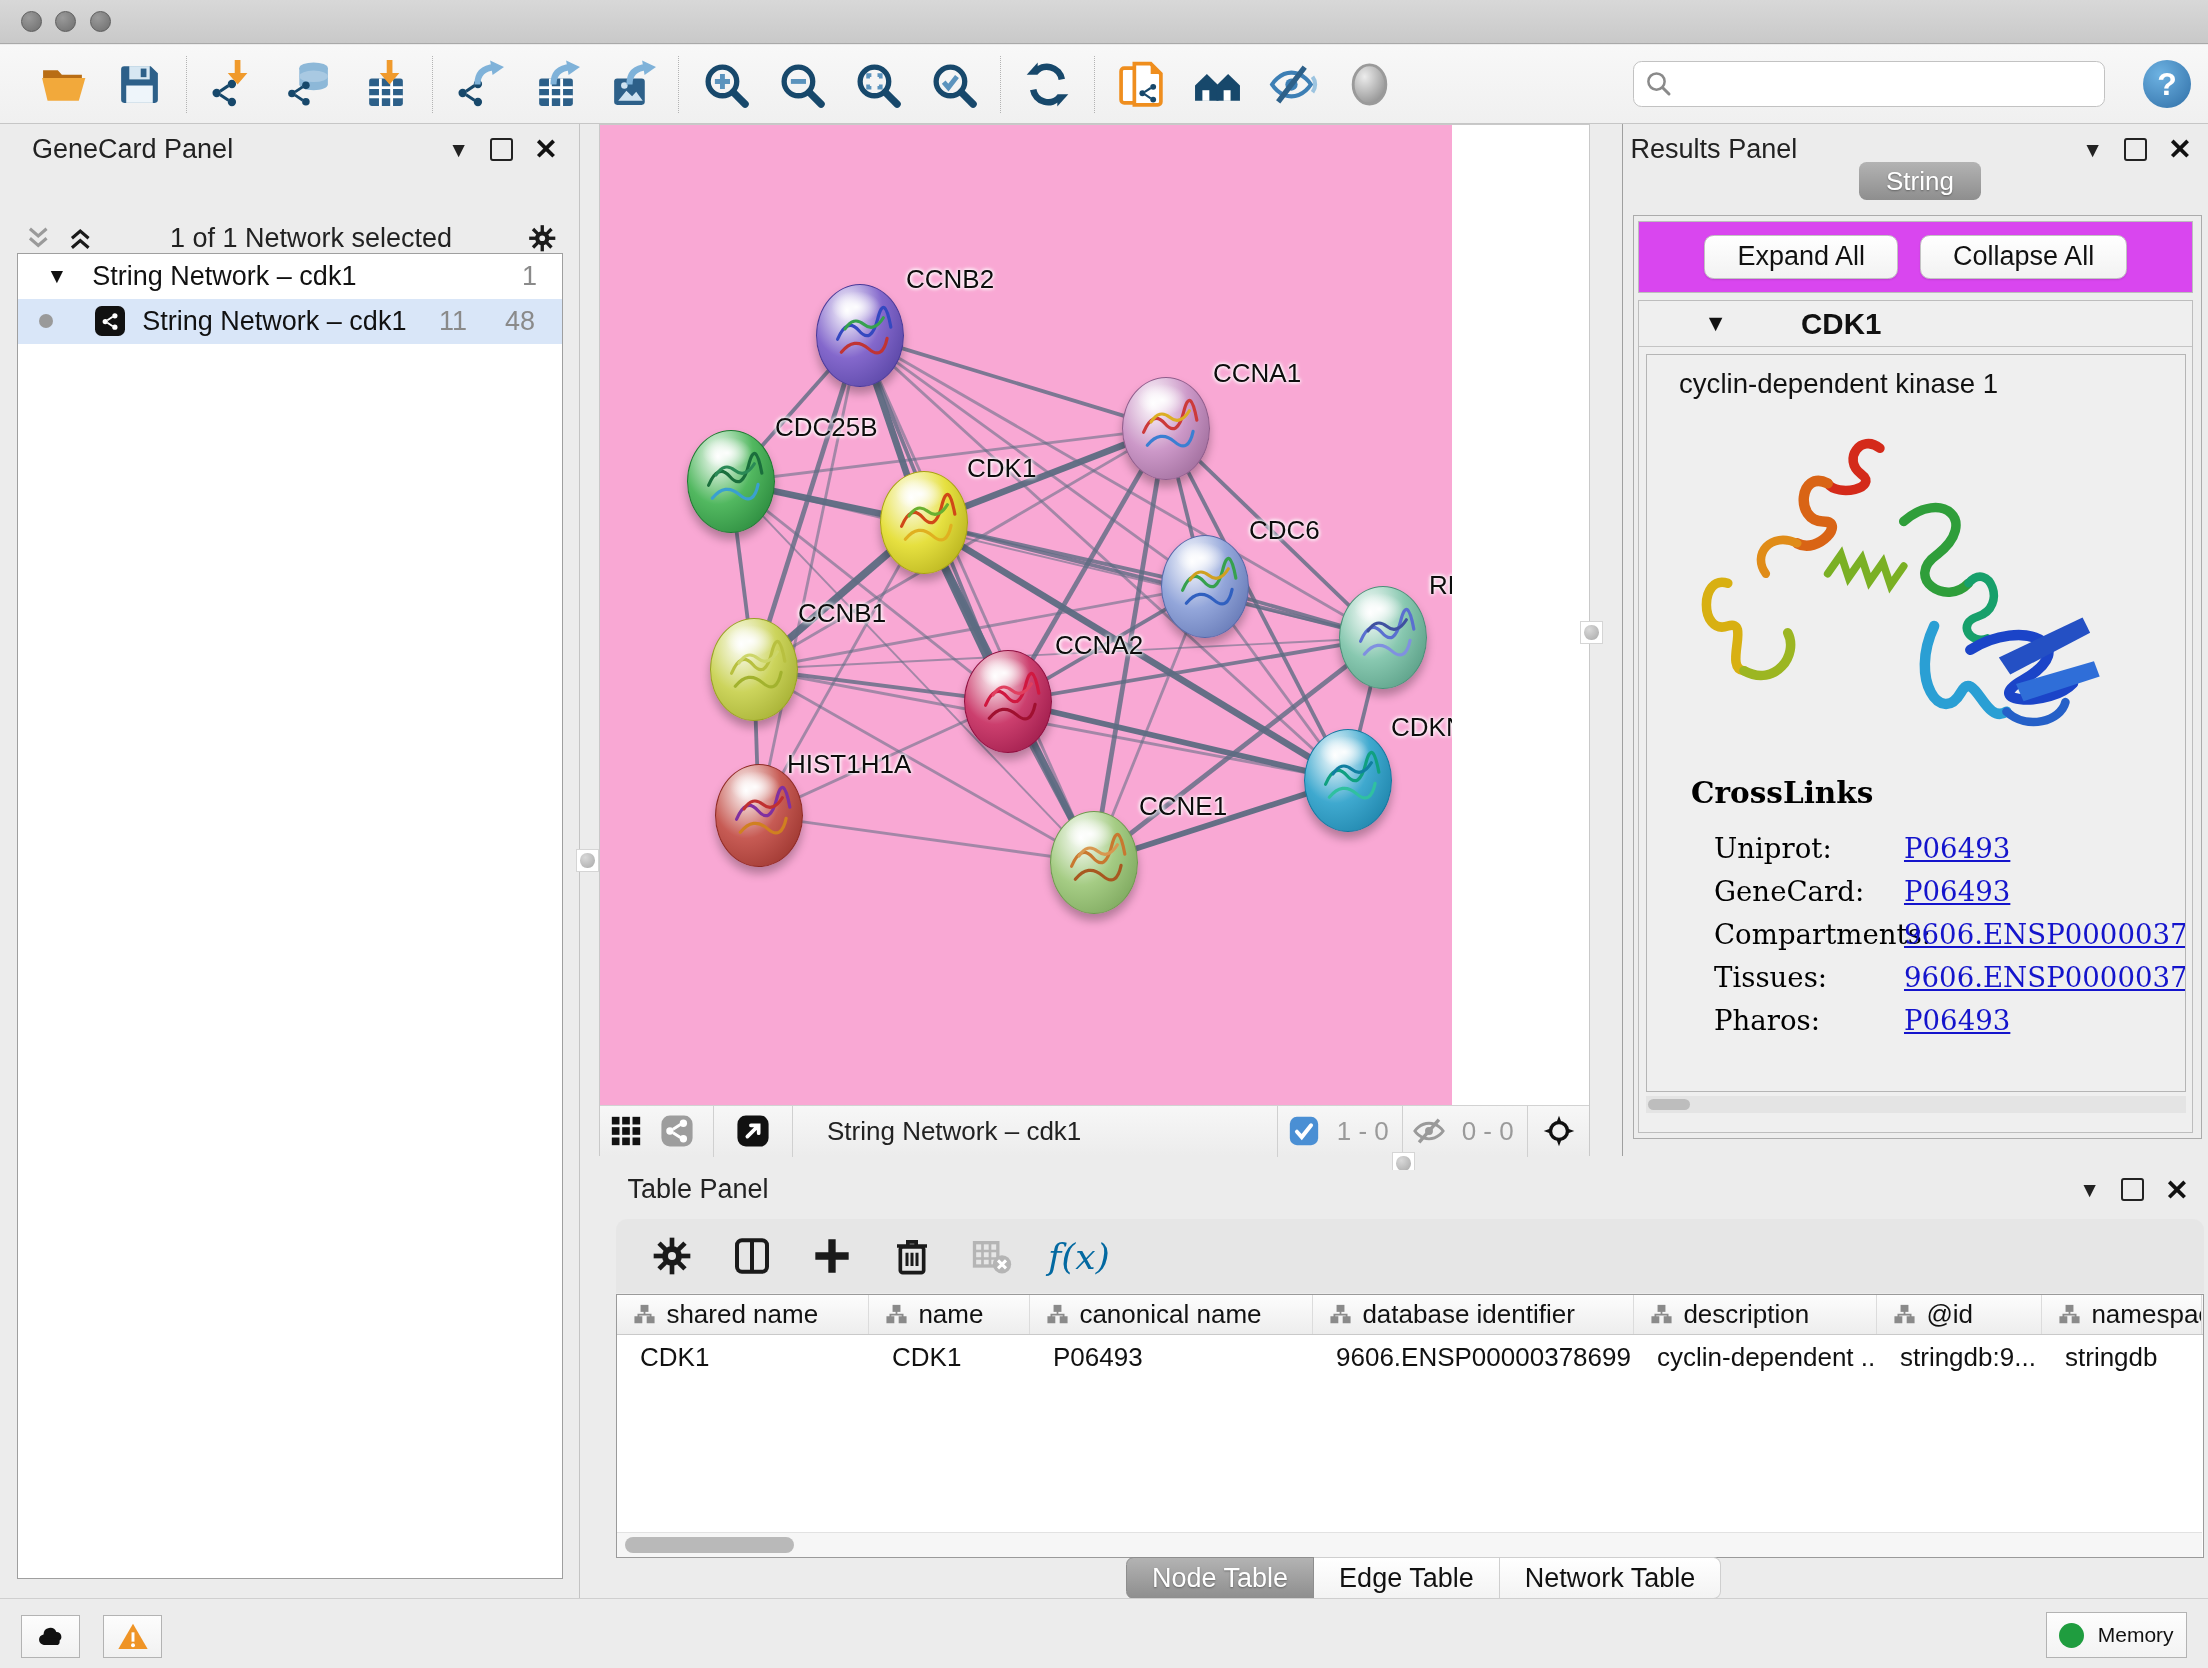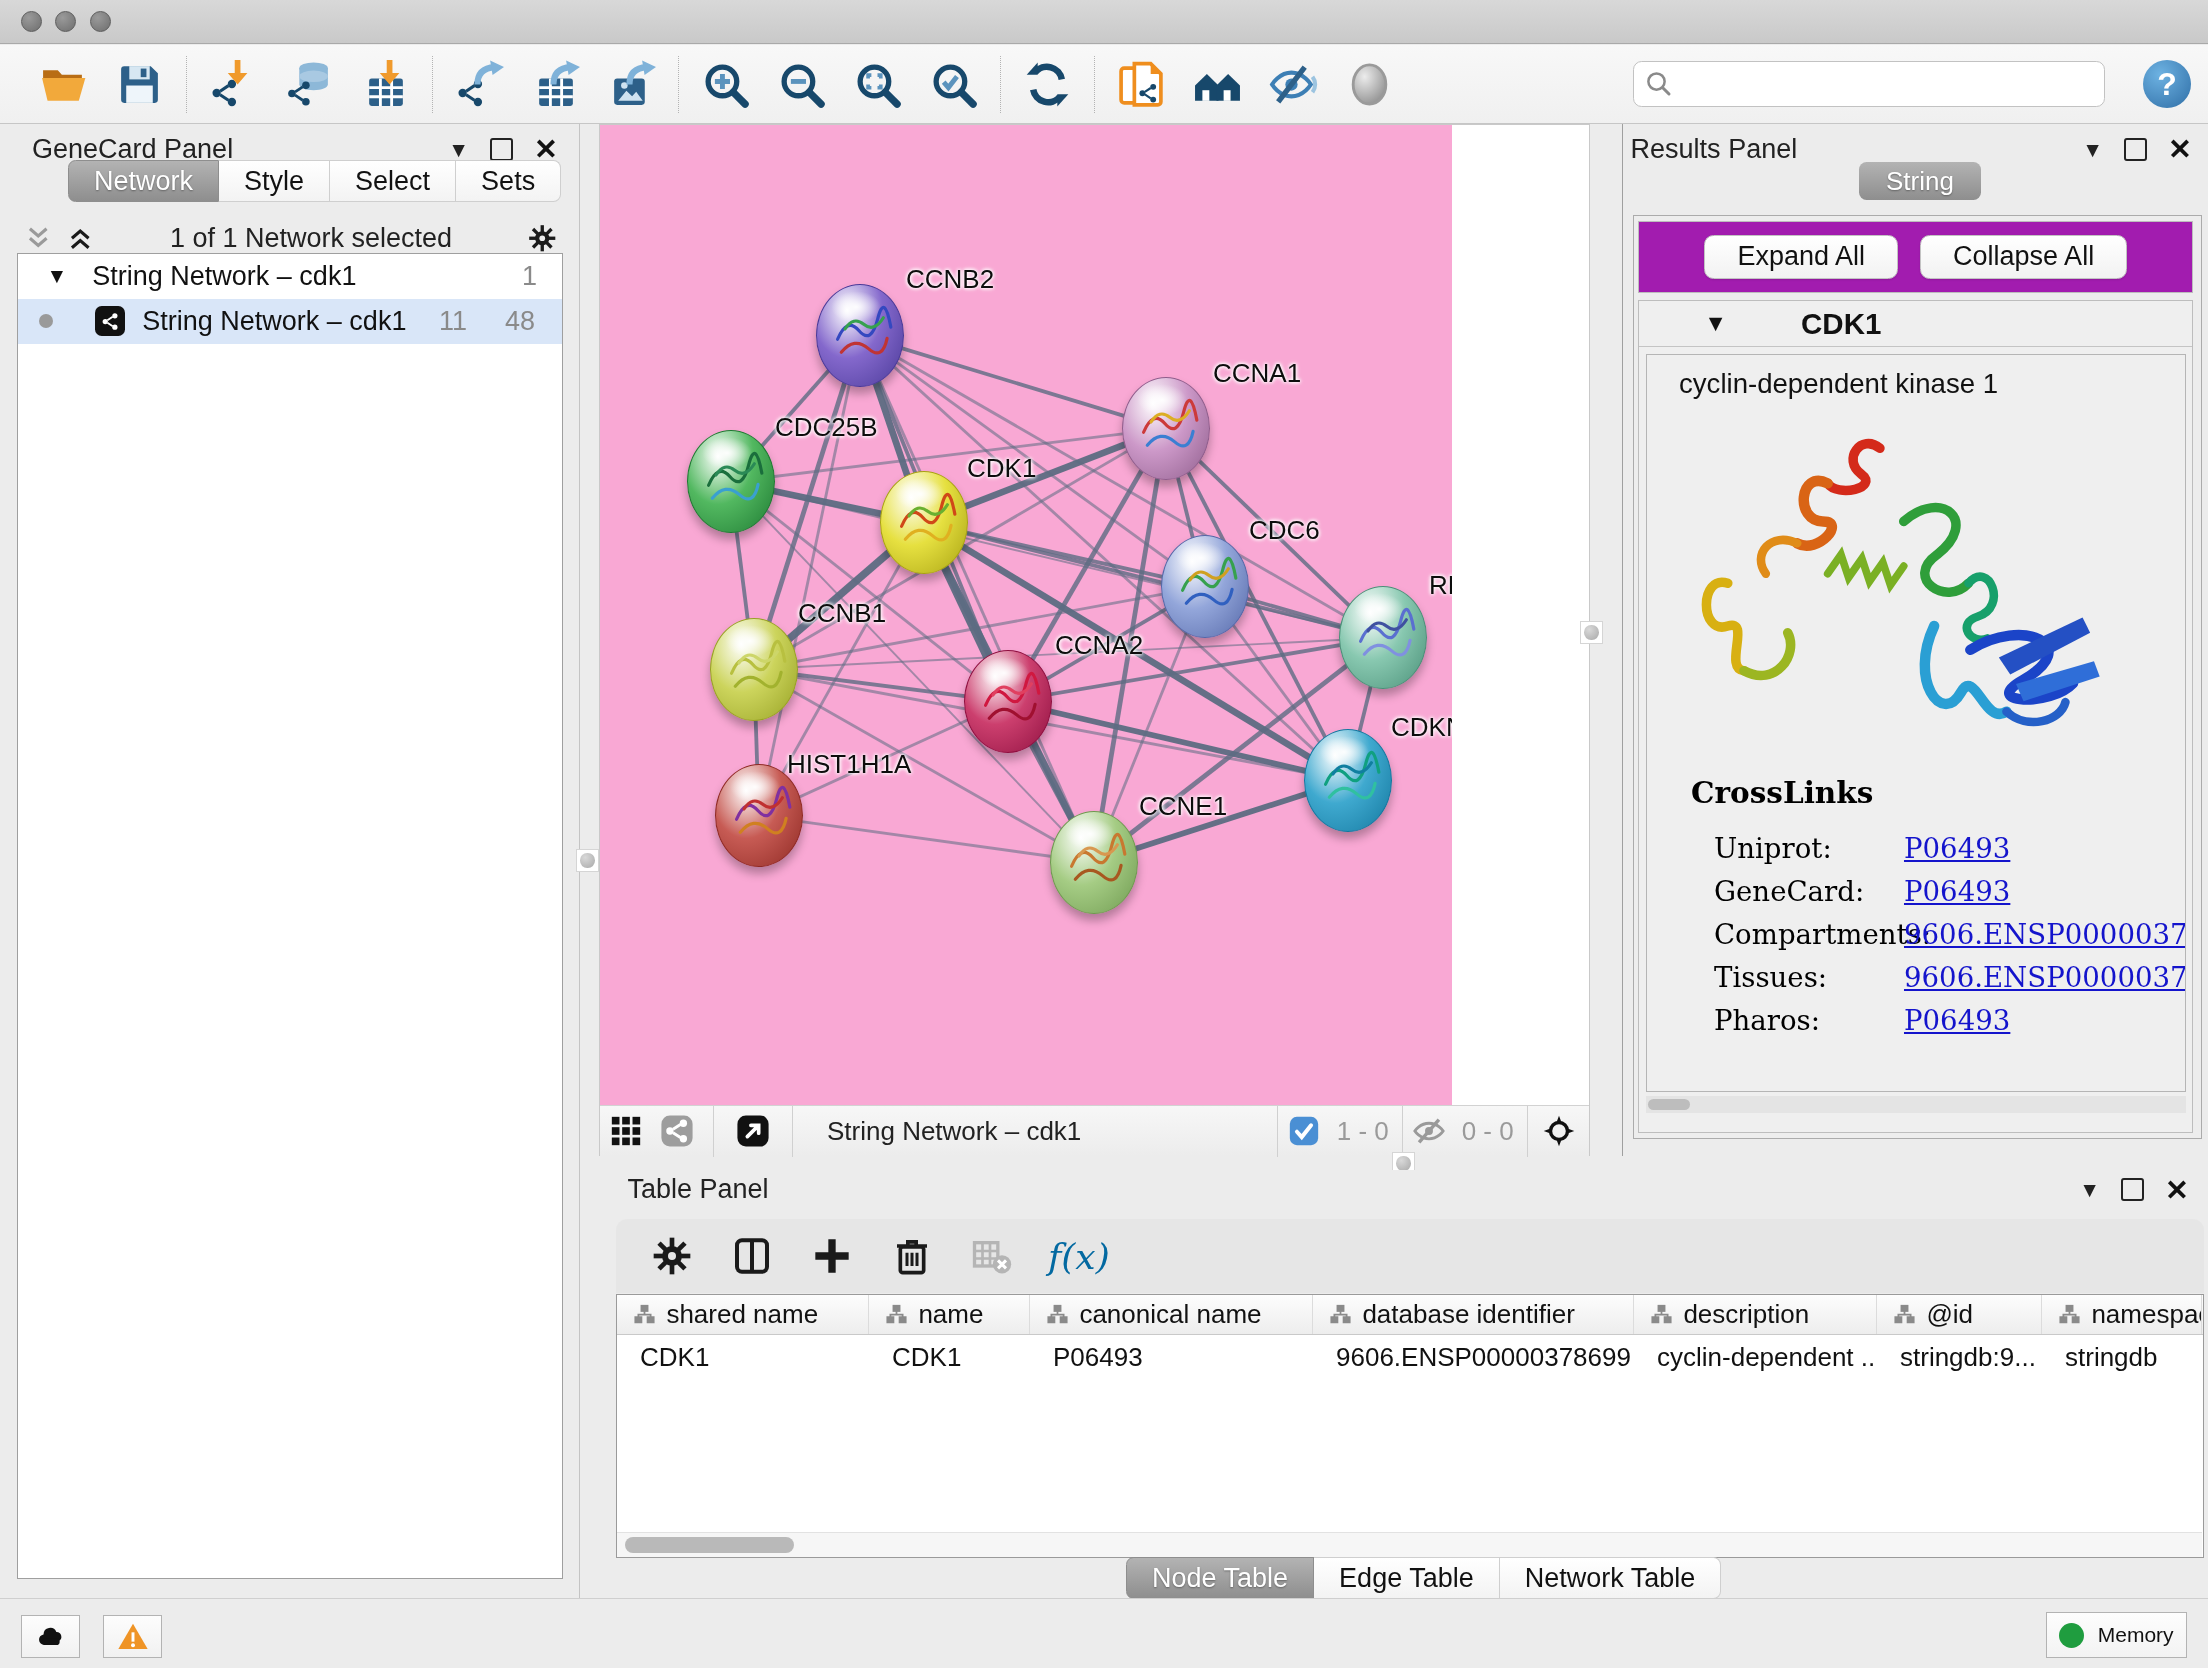--- a/index.html
+++ b/index.html
@@ -69,21 +69,21 @@
   .nb-ic { width:51px; display:flex; align-items:center; justify-content:center; }
   .nb-ic svg { width:34px; height:34px; }
   .nb-title { font-size:26px; color:#222; margin-left:34px; flex:1; }
   .nb-count { font-size:26px; color:#9a9a9a; margin:0 13.3px 0 7.6px; }
 
   
   .rpanel { position:absolute; left:1622px; top:124px; width:587px; height:1032px; background:#ececec; border-left:1.9px solid #9f9f9f; }
   .r-tab { position:absolute; left:236px; top:38px; height:38px; padding:0 27px; background:linear-gradient(#b3b3b3,#8e8e8e);
     color:#fff; font-size:26px; display:flex; align-items:center; border-radius:7.6px; text-shadow:0 1px 1.9px rgba(0,0,0,.35); }
   .r-outer { position:absolute; left:9.5px; top:91px; width:569px; height:924px; border:1.9px solid #ababab; background:#ededed; }
-  .r-expbox { position:absolute; left:4.8px; top:4.8px; width:555px; height:72px; border:1px solid #bdbdbd; background:#a21caf;
+  .r-expbox { position:absolute; left:4.8px; top:4.8px; width:555px; height:72px; border:1px solid #bdbdbd; background:#d946ef;
     display:flex; align-items:center; justify-content:center; gap:22px; }
   .r-btn { height:44px; padding:0 32px; font-size:27px; background:linear-gradient(#ffffff,#f2f2f2); border:1px solid #c3c3c3;
     border-radius:9.5px; color:#111; box-shadow:0 1px 1.9px rgba(0,0,0,.12); }
   .r-section { position:absolute; left:4.8px; top:84px; width:555px; height:833px; border:1px solid #bdbdbd; background:#efefef; }
   .r-sechead { height:46px; border-bottom:1px solid #c4c4c4; display:flex; align-items:center; }
   .r-sechead .tri { margin-left:65px; font-size:23px; color:#111; }
   .r-sechead .gene { margin-left:74px; font-size:29.5px; font-weight:bold; color:#111; }
   .r-content { position:absolute; left:6.7px; top:53px; width:540px; height:738px; border:1px solid #b5b5b5; background:#efefef; overflow:hidden; }
   .r-desc { margin:13.3px 0 0 32px; font-size:27.6px; color:#111; }
   .protein { position:absolute; left:38px; top:76px; }
@@ -329,26 +329,20 @@
       </button>
   </div>
 
   <div class="cpanel">
     <div class="phead" style="left:32px;top:9.5px;">GeneCard Panel</div>
     <div class="pctrl" style="right:21px;top:11.4px;">
       <span class="tri">▼</span>
       <span class="flo"></span>
       <span class="clo">✕</span>
     </div>
-    <div class="cp-tabs seg" id="cp-tabs">
-        <div class="seg-tab sel">Network</div>
-        <div class="seg-tab">Style</div>
-        <div class="seg-tab">Select</div>
-        <div class="seg-tab">Sets</div>
-      </div>
     <div class="cp-status">
       <span class="chev">
         <svg viewBox="0 0 24 24">
             <path d="M5 4l7 6 7-6M5 12l7 6 7-6" fill="none" stroke="#9a9a9a" stroke-width="2.6"></path>
           </svg>
       </span>
       <span class="chev">
         <svg viewBox="0 0 24 24">
             <path d="M5 20l7-6 7 6M5 12l7-6 7 6" fill="none" stroke="#1a1a1a" stroke-width="2.6"></path>
           </svg>

